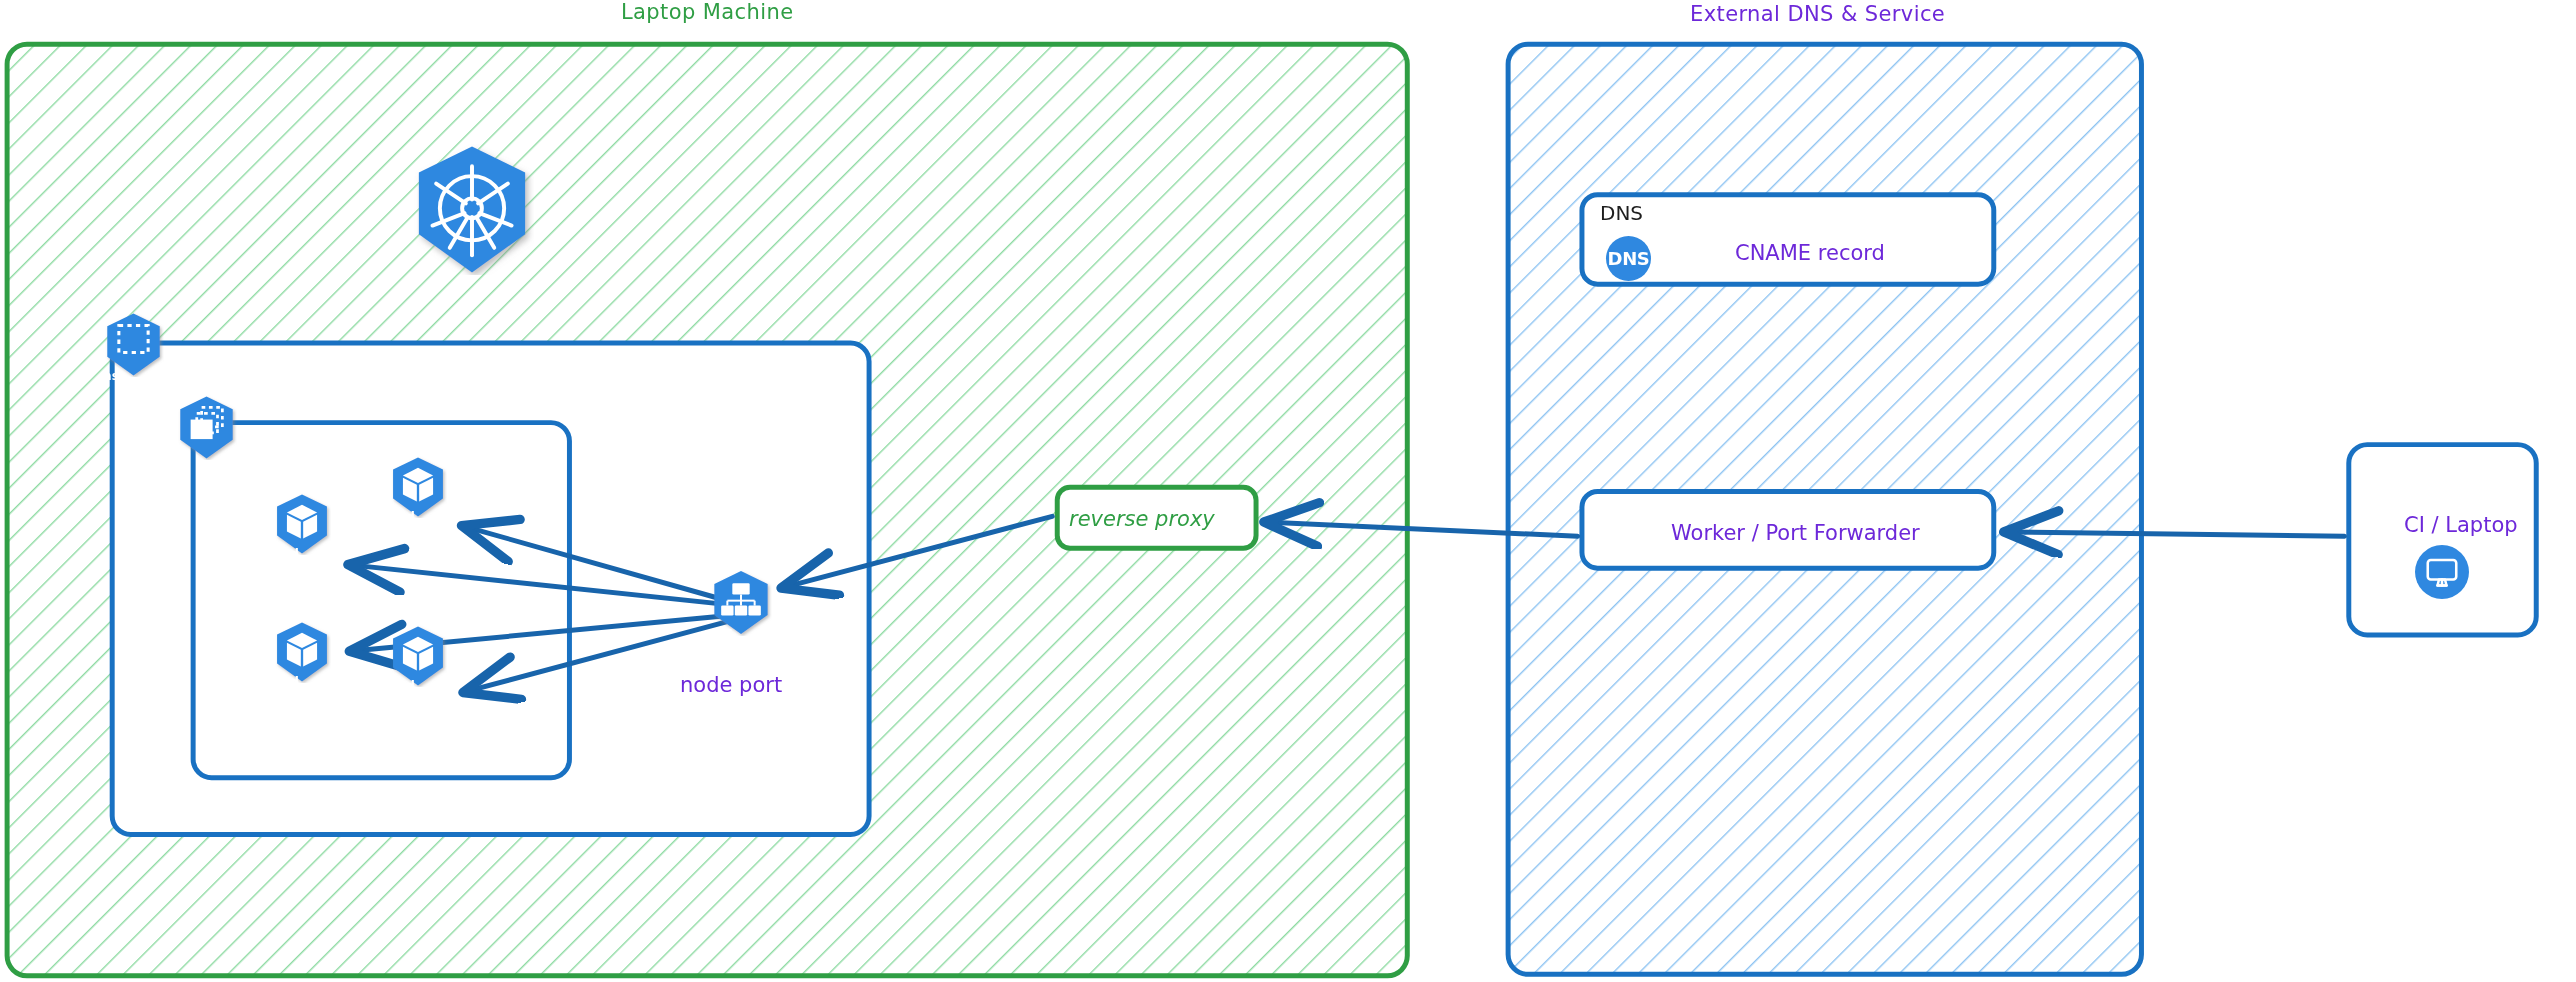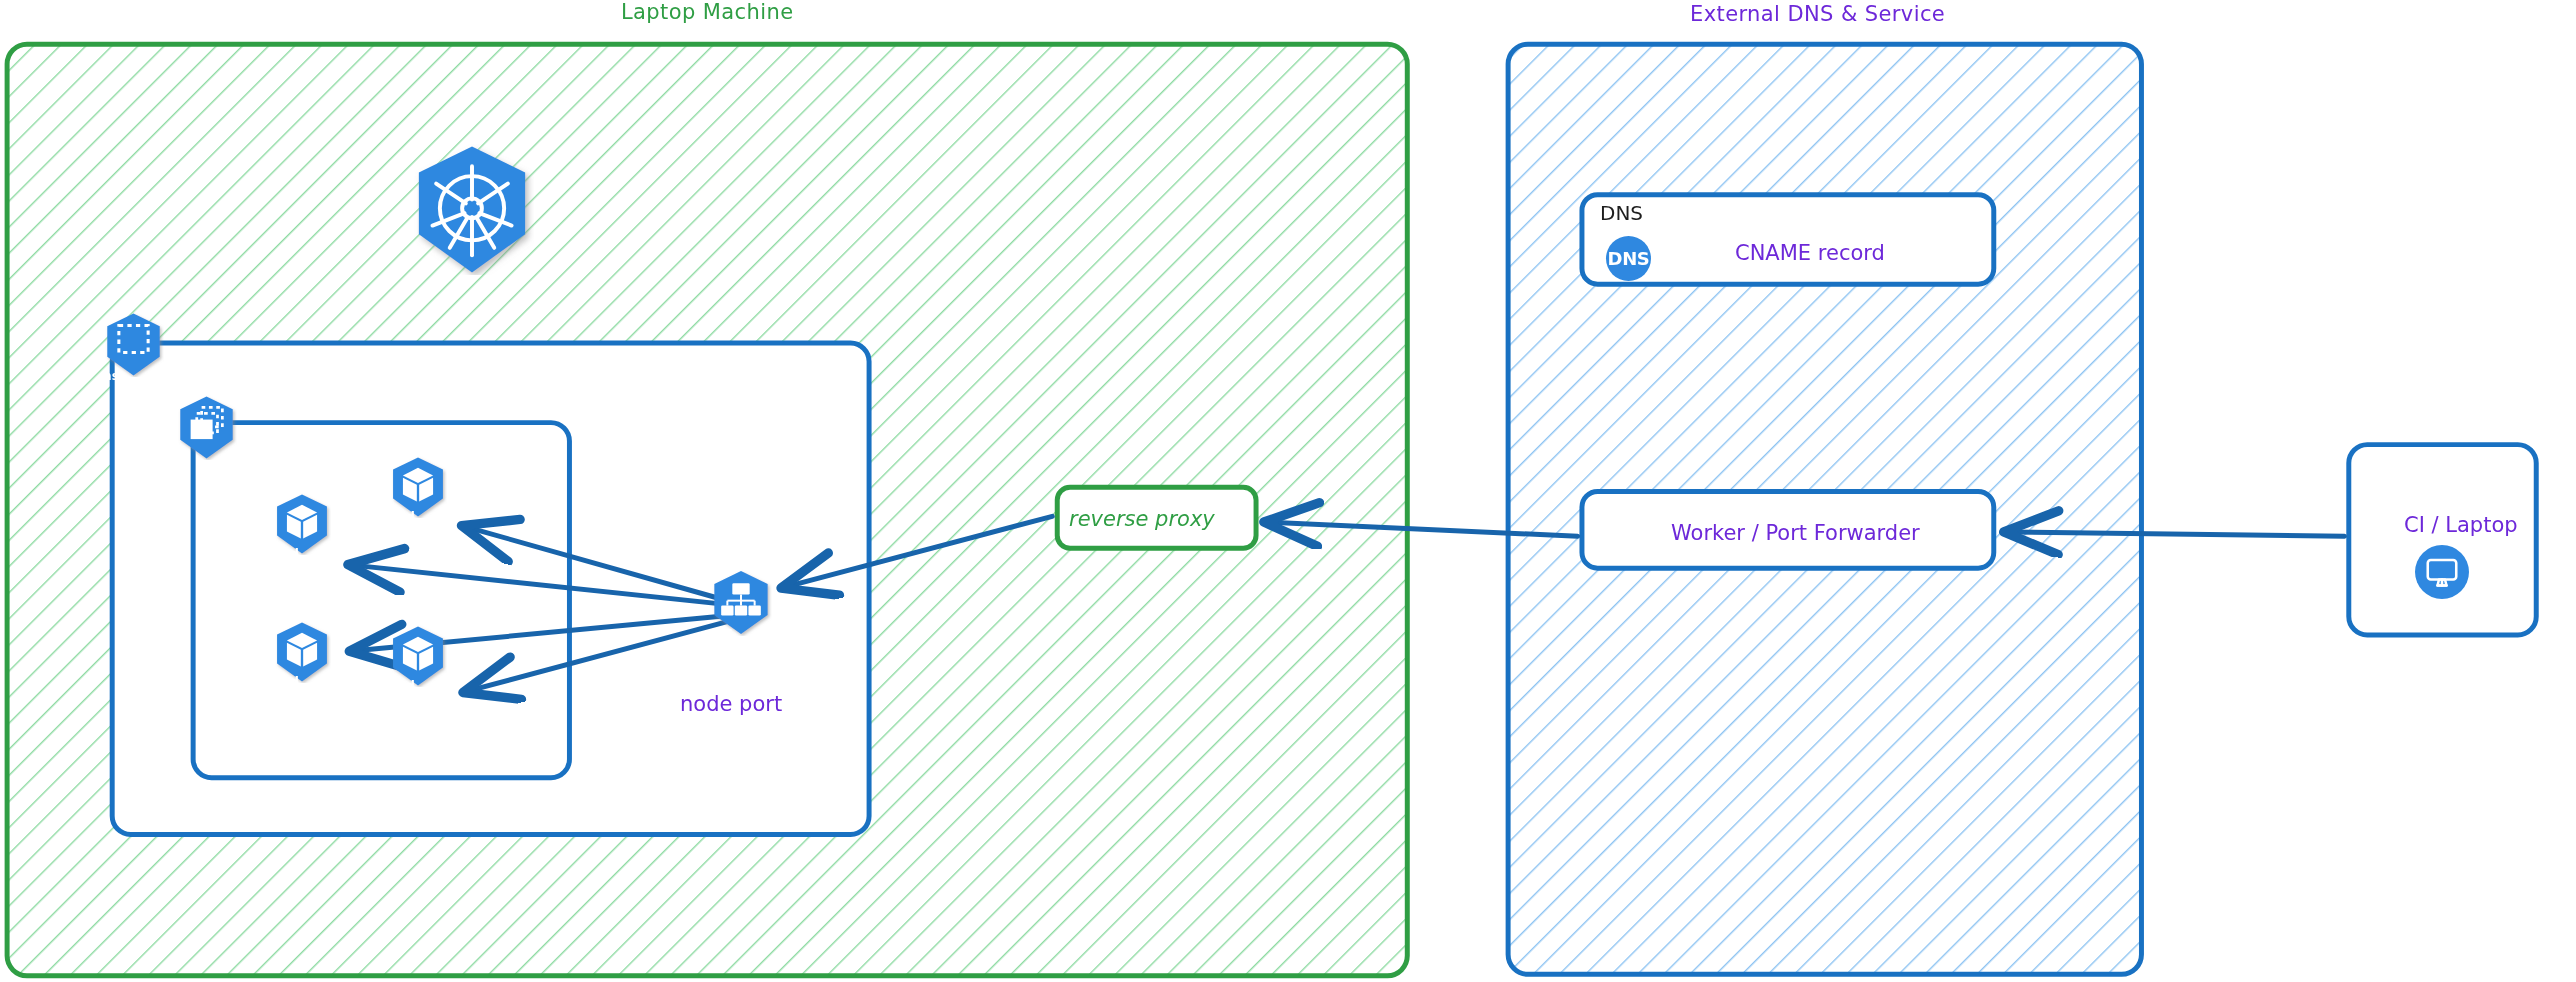--- a/index.html
+++ b/index.html
@@ -218,21 +218,21 @@
       <path d="M9 21h6"></path>
       <path d="M12 17v4"></path>
       <path d="M10 17h4l1 4h-6z"></path>
     </svg>
   </div>
 
   <div class="txt grp-title green" style="left:621px;top:0px;">Laptop Machine</div>
 
   <div class="txt grp-title blue" style="left:1690px;top:2.1px;">External DNS &amp; Service</div>
 
-  <div class="txt node-label blue" style="left:680px;top:692px;">node port</div>
+  <div class="txt node-label blue" style="left:680px;top:673px;">node port</div>
 
   <div class="txt node-label green" style="left:1069px;top:507px;font-style:italic;">reverse proxy</div>
 
   <div class="txt black" style="left:1600px;top:201px;font-size:20px;">DNS</div>
 
   <div class="txt node-label blue" style="left:1715px;top:241px;margin-left:20px;">CNAME record</div>
 
   <div class="txt node-label blue" style="left:1651px;top:521px;margin-left:20px;">Worker / Port Forwarder</div>
 
   <div class="txt node-label blue" style="left:2404px;top:513px;text-align:right;">CI / Laptop</div>

